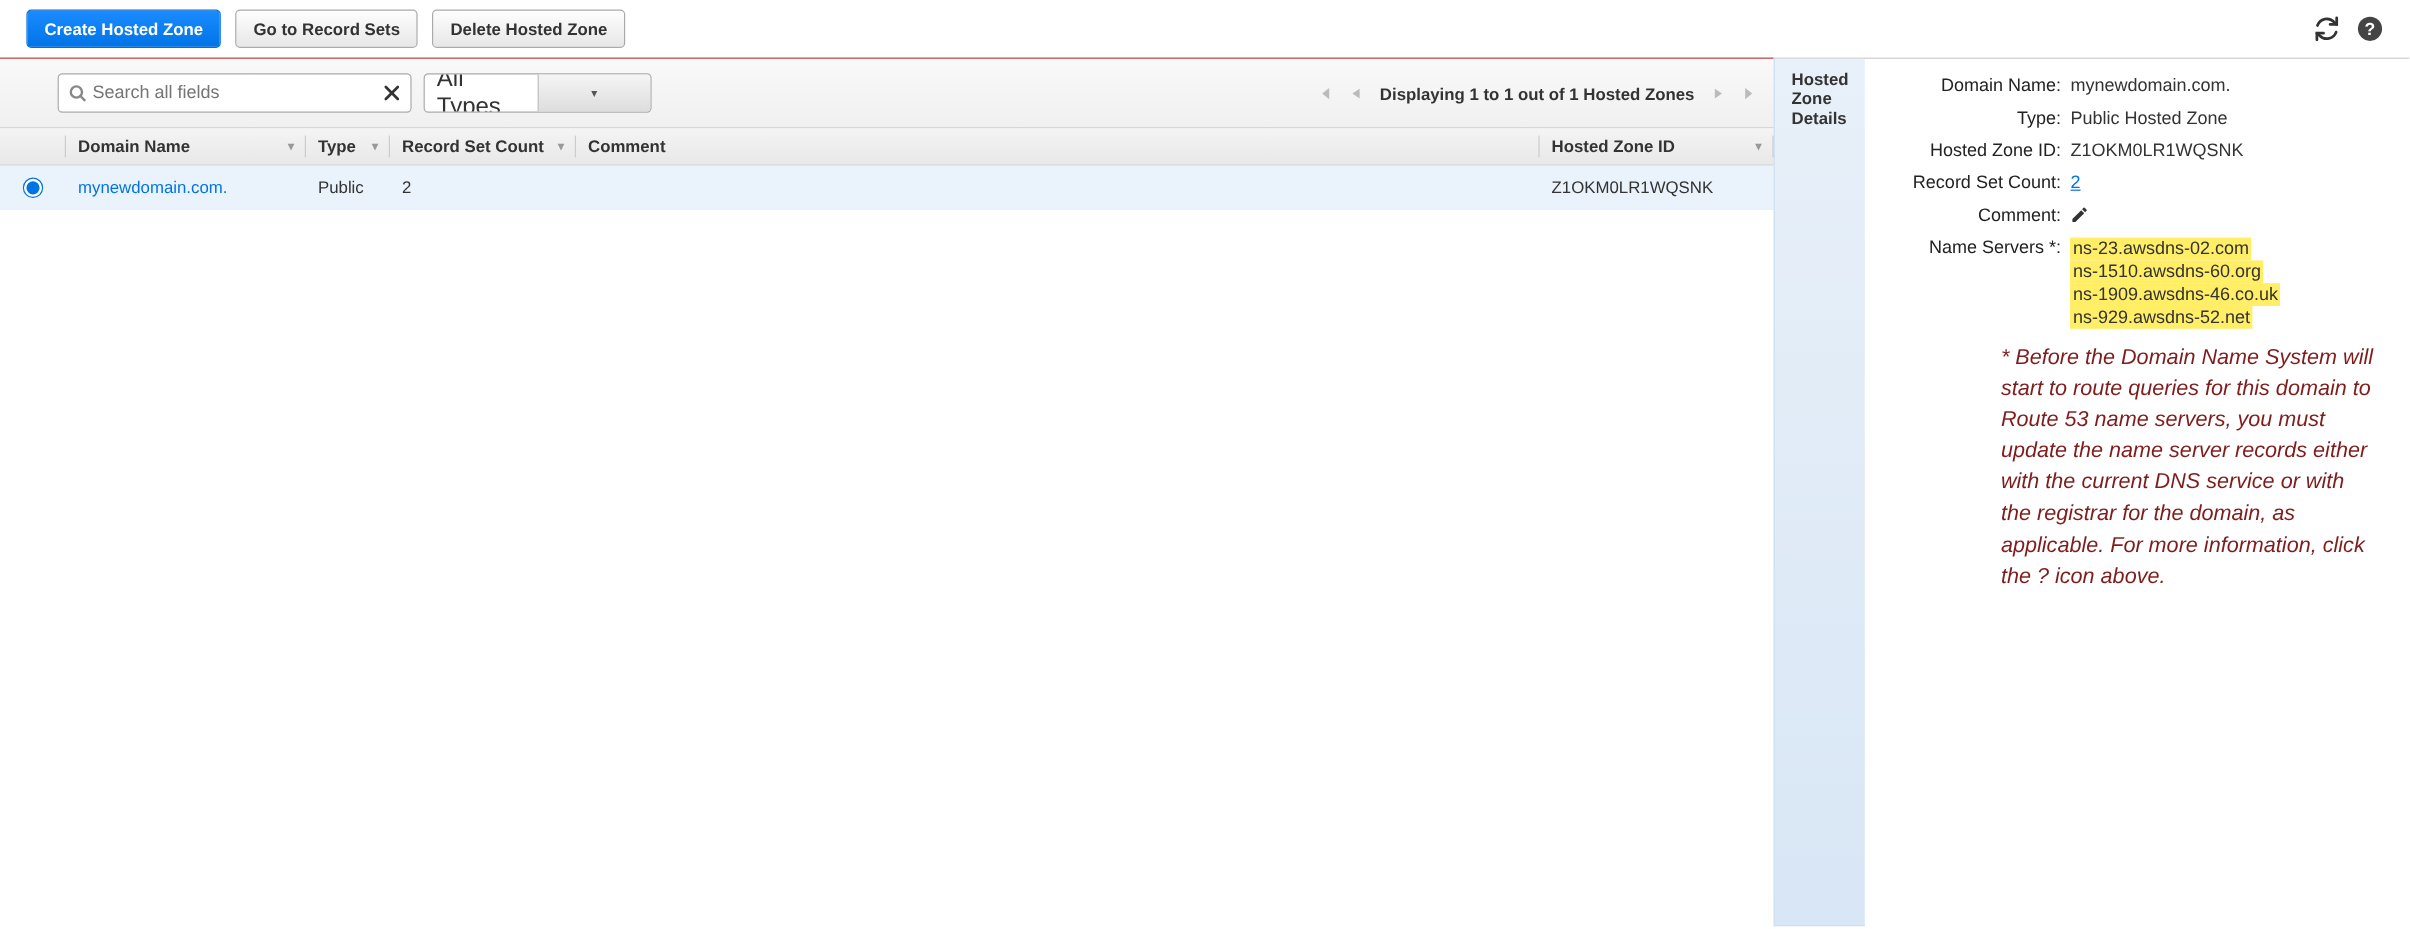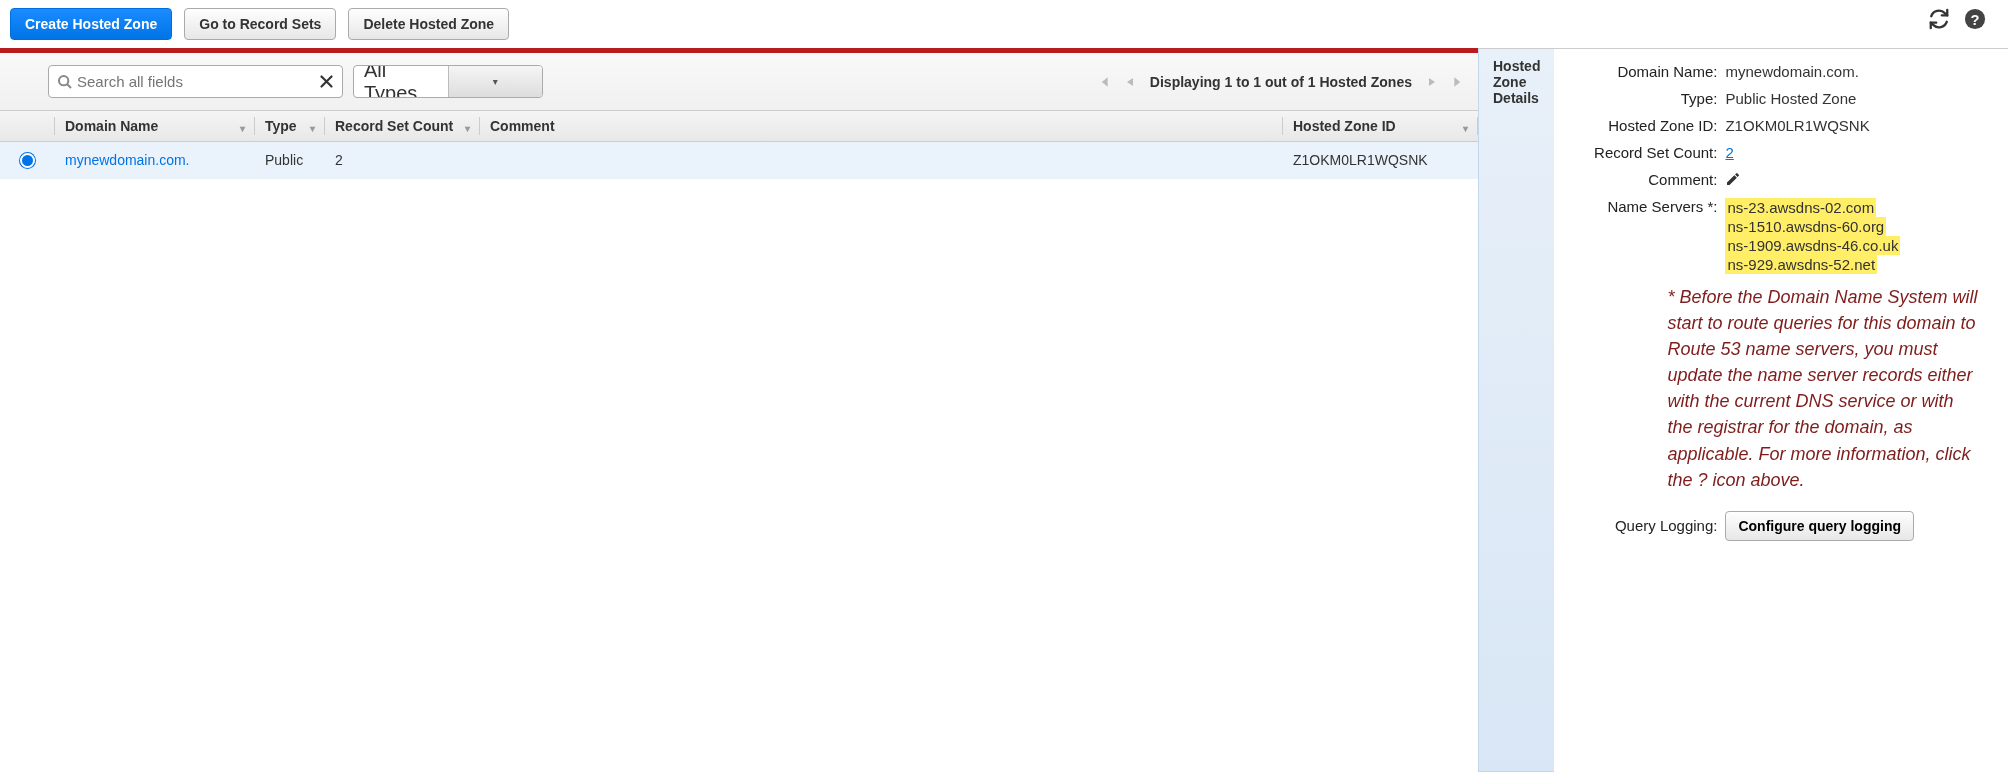--- a/index.html
+++ b/index.html
@@ -1,24 +1,24 @@
 <!DOCTYPE html>
 <html><head>
 <meta charset="utf-8">
 <style>
   * { box-sizing: border-box; margin: 0; padding: 0; }
   body { font-family: "Helvetica Neue", Arial, sans-serif; font-size: 14px; color: #333; background: #fff; }
-  .toolbar { display: flex; align-items: flex-start; padding: 8px 10px; gap: 12px; }
+  .toolbar { display: flex; align-items: center; padding: 8px 10px; gap: 12px; margin-left: 12px; }
   .btn { border-radius: 4px; padding: 7px 14px; font-size: 14px; font-weight: bold; cursor: pointer; border: 1px solid #aaa; background: linear-gradient(#fefefe,#e7e7e7); color: #333; }
   .btn-primary { background: linear-gradient(#1a8cff,#0073e6); color: #fff; border-color: #006edc; }
   .toolbar-right { margin-left: auto; display: flex; gap: 14px; align-items: center; padding-right: 12px; }
   .icon-btn { color: #444; cursor: pointer; }
 
   .main-area { display: flex; height: calc(100vh - 50px); }
-  .left-pane { flex: 1; border-top: 5px solid #b91c1c; display: flex; flex-direction: column; background: #fff; }
+  .left-pane { flex: 1; border-top: 1px solid #b91c1c; display: flex; flex-direction: column; background: #fff; }
   .right-pane { width: 530px; border-top: 1px solid #ccc; border-left: 1px solid #c2d7ec; display: flex; }
 
   .filter-row { display: flex; align-items: center; padding: 12px 12px 12px 48px; gap: 10px; background: linear-gradient(#f9f9f9,#f0f0f0); border-bottom: 1px solid #ccc; }
   .search-box { position: relative; display: flex; align-items: center; border: 1px solid #aaa; border-radius: 4px; background: #fff; height: 33px; padding: 0 8px; width: 295px; }
   .search-box .search-icon { color: #888; margin-right: 4px; }
   .search-box input { border: none; outline: none; font-size: 15px; flex: 1; background: transparent; }
   .search-box .clear-icon { color: #444; font-weight: bold; cursor: pointer; }
   .type-select { display: flex; align-items: center; border: 1px solid #aaa; border-radius: 4px; background: #fff; height: 33px; width: 190px; overflow: hidden; }
   .type-select span { flex: 1; padding: 0 10px; font-size: 20px; color: #333; }
   .type-select .dd { width: 22px; height: 100%; background: linear-gradient(#f5f5f5,#ddd); border-left: 1px solid #bbb; display: flex; align-items: center; justify-content: center; font-size: 10px; color: #555; }
@@ -26,21 +26,21 @@
   .pager .arrow { color: #bbb; cursor: default; }
 
   .table-header { display: flex; background: linear-gradient(#f4f4f4,#e8e8e8); border-bottom: 1px solid #ccc; font-weight: bold; color: #333; }
   .th, .td { padding: 7px 10px; display: flex; align-items: center; }
   .col-sel { width: 55px; }
   .col-domain { width: 200px; }
   .col-type { width: 70px; }
   .col-count { width: 155px; }
   .col-comment { flex: 1; }
   .col-zoneid { width: 195px; }
-  .th { position: relative; align-items: flex-end; }
+  .th { position: relative; }
   .th .sort { margin-left: auto; font-size: 10px; color: #999; }
   .th::after { content:""; position: absolute; right:0; top:6px; bottom:6px; width:1px; background:#ccc; }
 
   .table-body { flex:1; overflow:auto; }
   .row { display: flex; border-bottom: 1px solid #e9f2fb; background: #eaf3fc; padding: 3px 0; }
   .radio-dot { width:15px; height:15px; border-radius:50%; background:#0073e6; border:2px solid #fff; box-shadow:0 0 0 1px #0073e6; margin-left: 10px; }
   .link { color:#0073e6; }
 
   .details-header { background: linear-gradient(#e8f0f9, #d8e6f5); border-bottom: 1px solid #c2d7ec; padding: 9px 14px; font-weight: bold; font-size: 14px; }
   .details-body { padding: 14px 18px 20px 18px; overflow:auto; }
@@ -196,21 +196,15 @@
       <div class="drow">
         <div class="dlabel">Name Servers *:</div>
         <div class="dval">
           <span class="hl">ns-23.awsdns-02.com</span><br>
           <span class="hl">ns-1510.awsdns-60.org</span><br>
           <span class="hl">ns-1909.awsdns-46.co.uk</span><br>
           <span class="hl">ns-929.awsdns-52.net</span>
         </div>
       </div>
       <div class="note">* Before the Domain Name System will start to route queries for this domain to Route 53 name servers, you must update the name server records either with the current DNS service or with the registrar for the domain, as applicable. For more information, click the ? icon above.</div>
-      <div class="drow" style="align-items:center;">
-        <div class="dlabel">Query Logging:</div>
-        <div class="dval">
-          <button class="mini-btn">Configure query logging</button>
-        </div>
-      </div>
     </div>
   </div>
 </div>
 
 </body></html>

